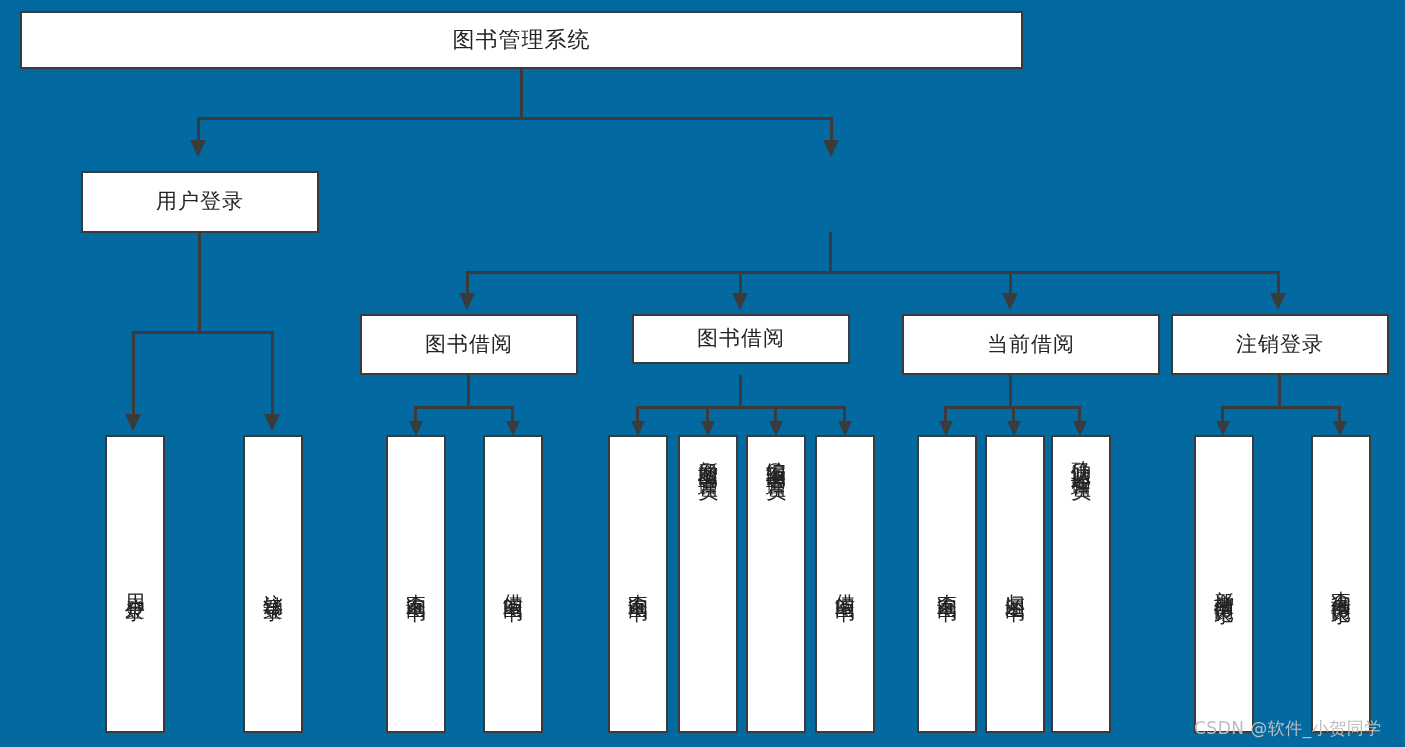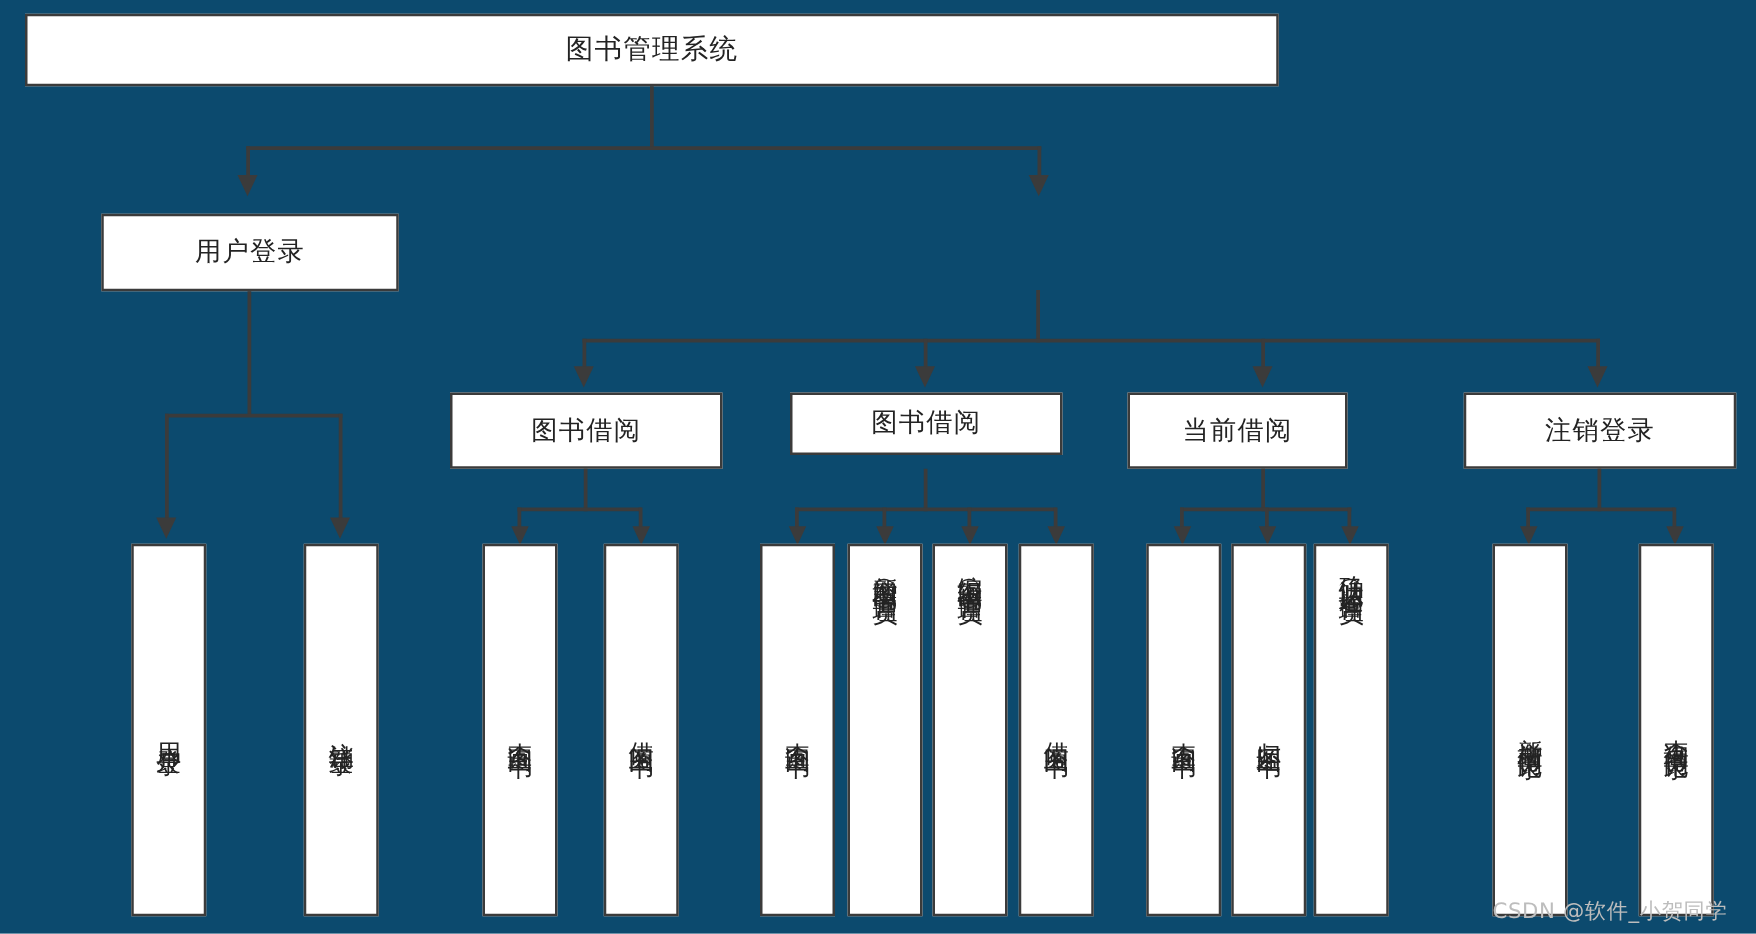--- a/index.html
+++ b/index.html
@@ -7,21 +7,21 @@
     padding: 0;
     background: #ffffff;
   }
   body {
     font-family: "DejaVu Sans", "Liberation Sans", sans-serif;
   }
   #canvas {
     position: relative;
     width: 1405px;
     height: 747px;
-    background: #0c4a6e;
+    background: #0369a1;
     overflow: hidden;
   }
 
   
   .node {
     position: absolute;
     box-sizing: border-box;
     border: 2px solid #3b3b3b;
     background: #ffffff;
     color: #232323;
@@ -135,21 +135,21 @@
 
   <div class="vline" style="left:1277px; top:271px; width:3px; height:24px;"></div>
   <div class="arrow" style="left:1270px; top:293px;"></div>
 
   <div class="node level3" style="left:360px; top:314px; width:218px; height:61px;">
     <span>图书借阅</span>
   </div>
   <div class="node level3" style="left:632px; top:314px; width:218px; height:50px;">
     <span>图书借阅</span>
   </div>
-  <div class="node level3" style="left:902px; top:314px; width:176px; height:61px;justify-content:center;">
+  <div class="node level3" style="left:902px; top:314px; width:258px; height:61px;justify-content:center;">
     <span>当前借阅</span>
   </div>
   <div class="node level3" style="left:1171px; top:314px; width:218px; height:61px;">
     <span>注销登录</span>
   </div>
 
   <div class="vline" style="left:467px; top:375px; width:3px; height:34px;"></div>
   <div class="hline" style="left:414px; top:406px; width:99px; height:3px;"></div>
   <div class="vline" style="left:414px; top:406px; width:3px; height:17px;"></div>
   <div class="arrow small" style="left:409px; top:421px;"></div>

